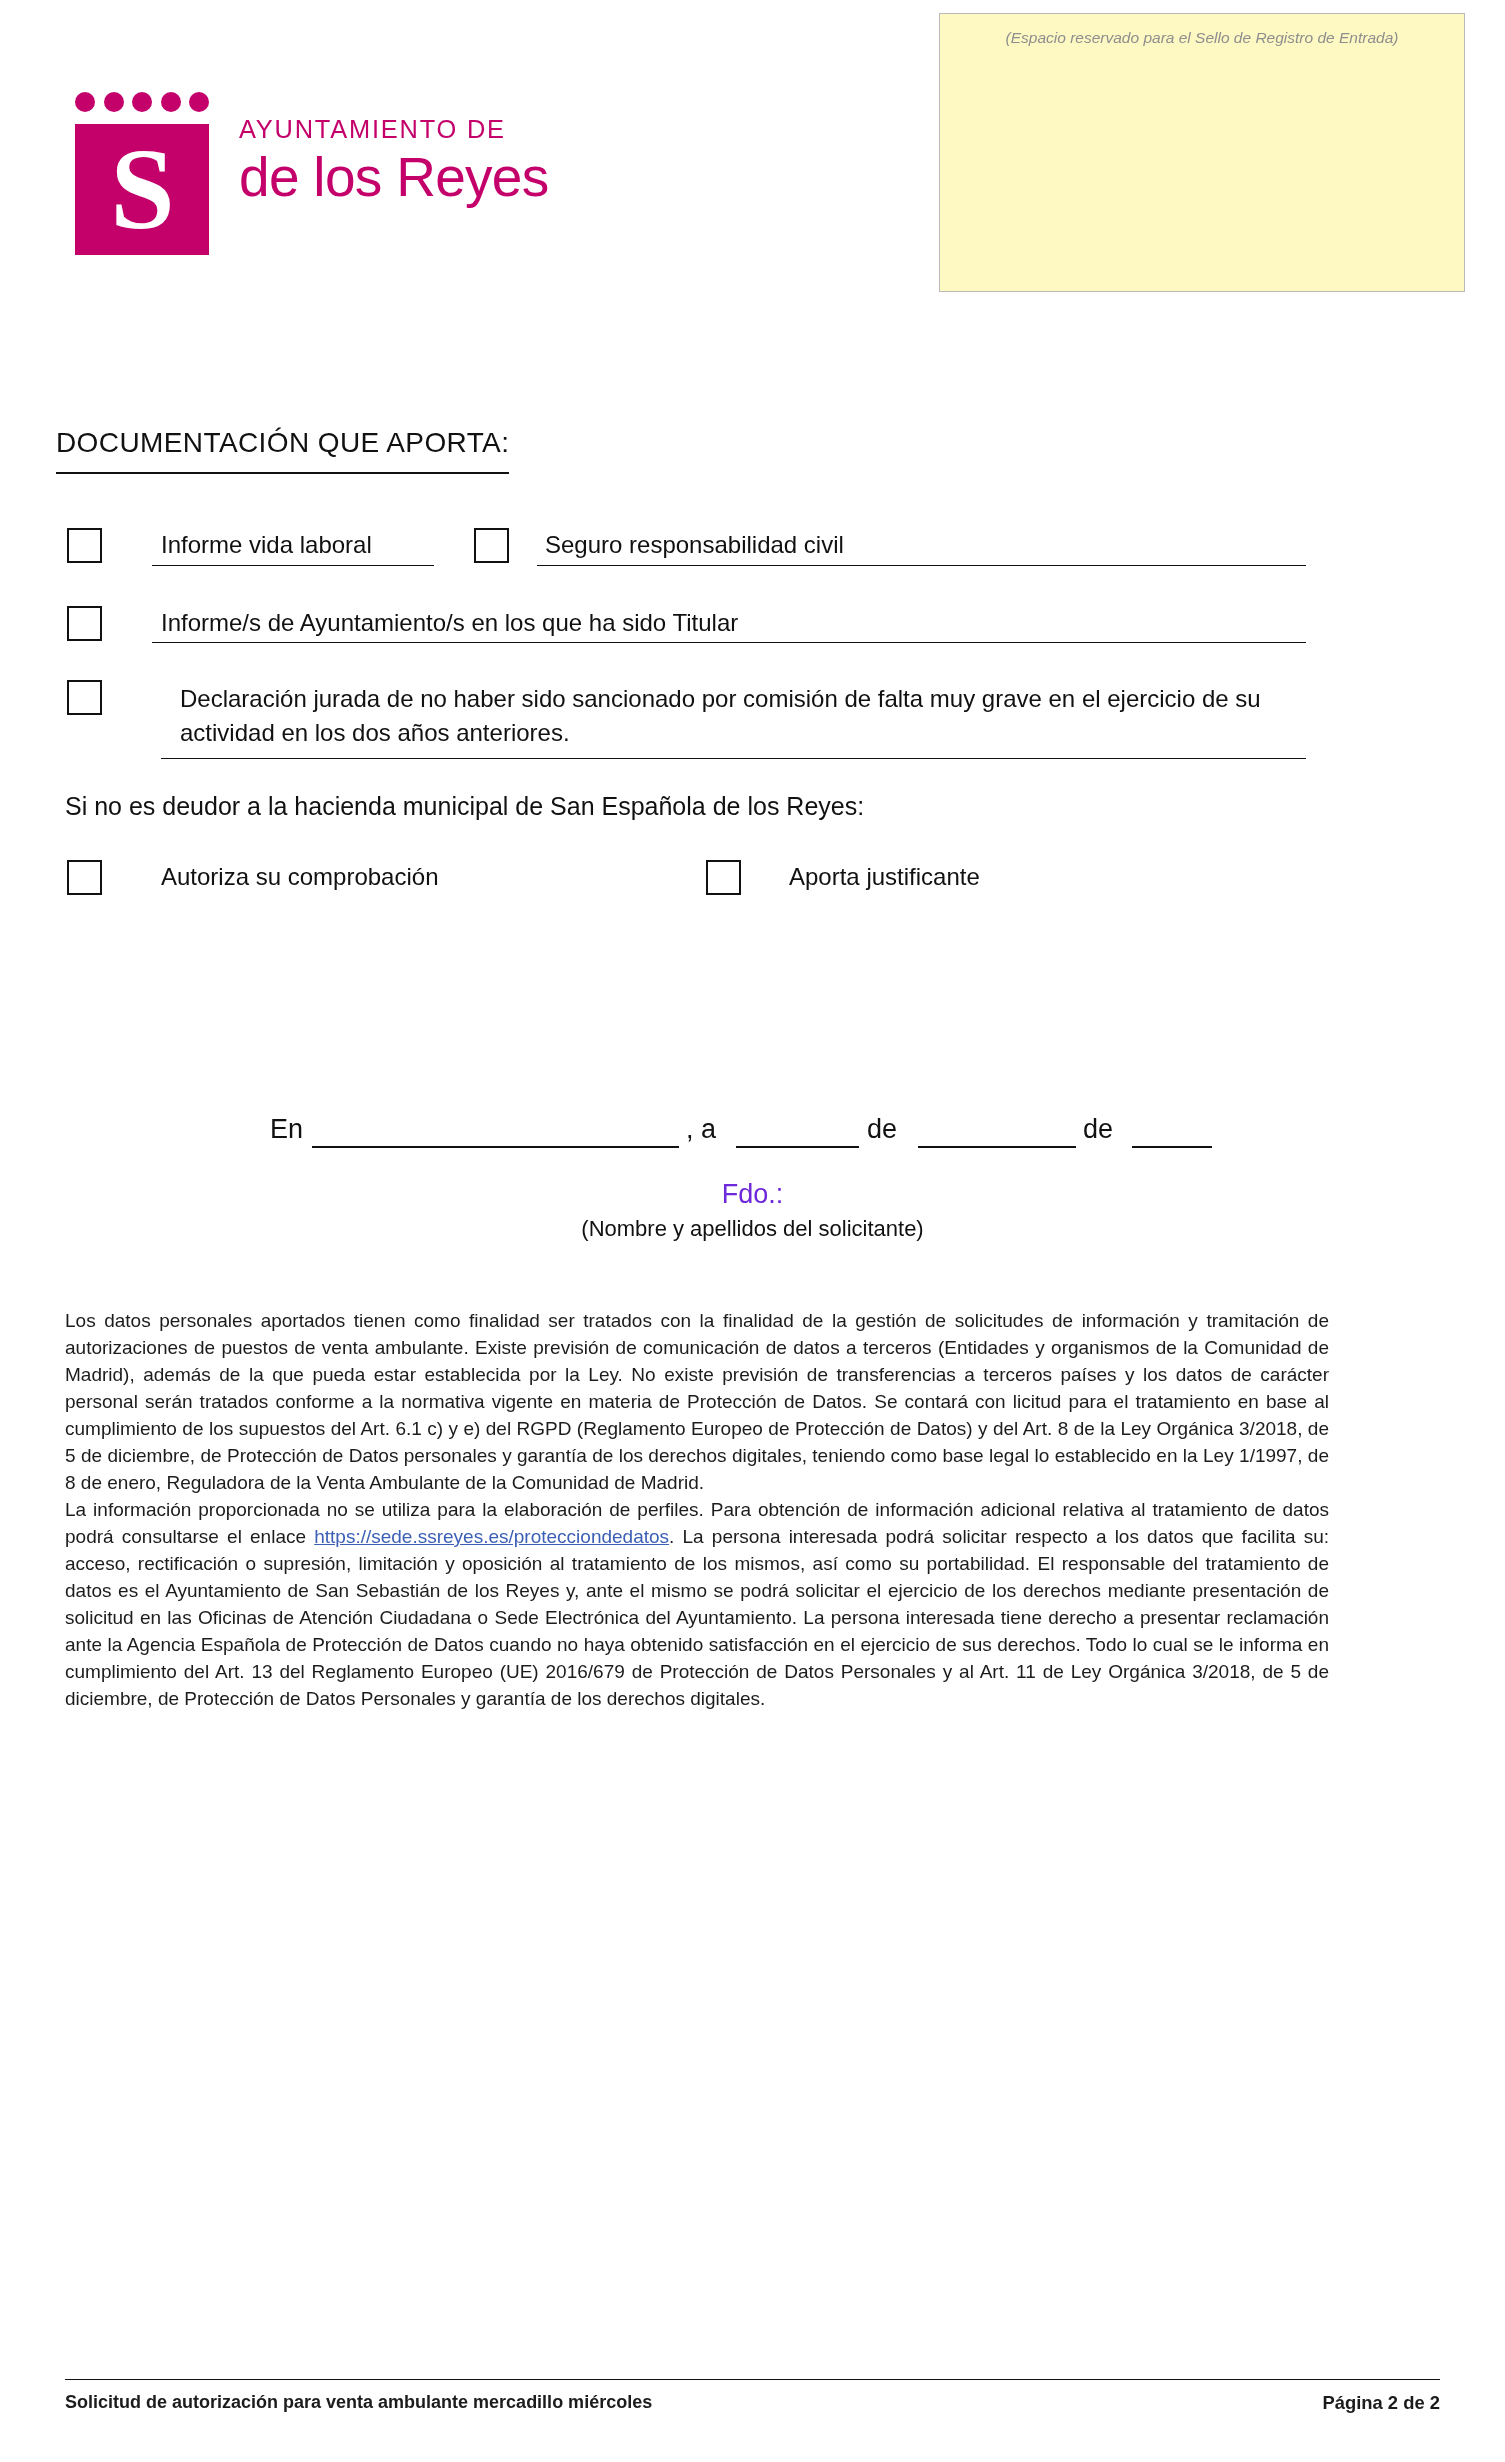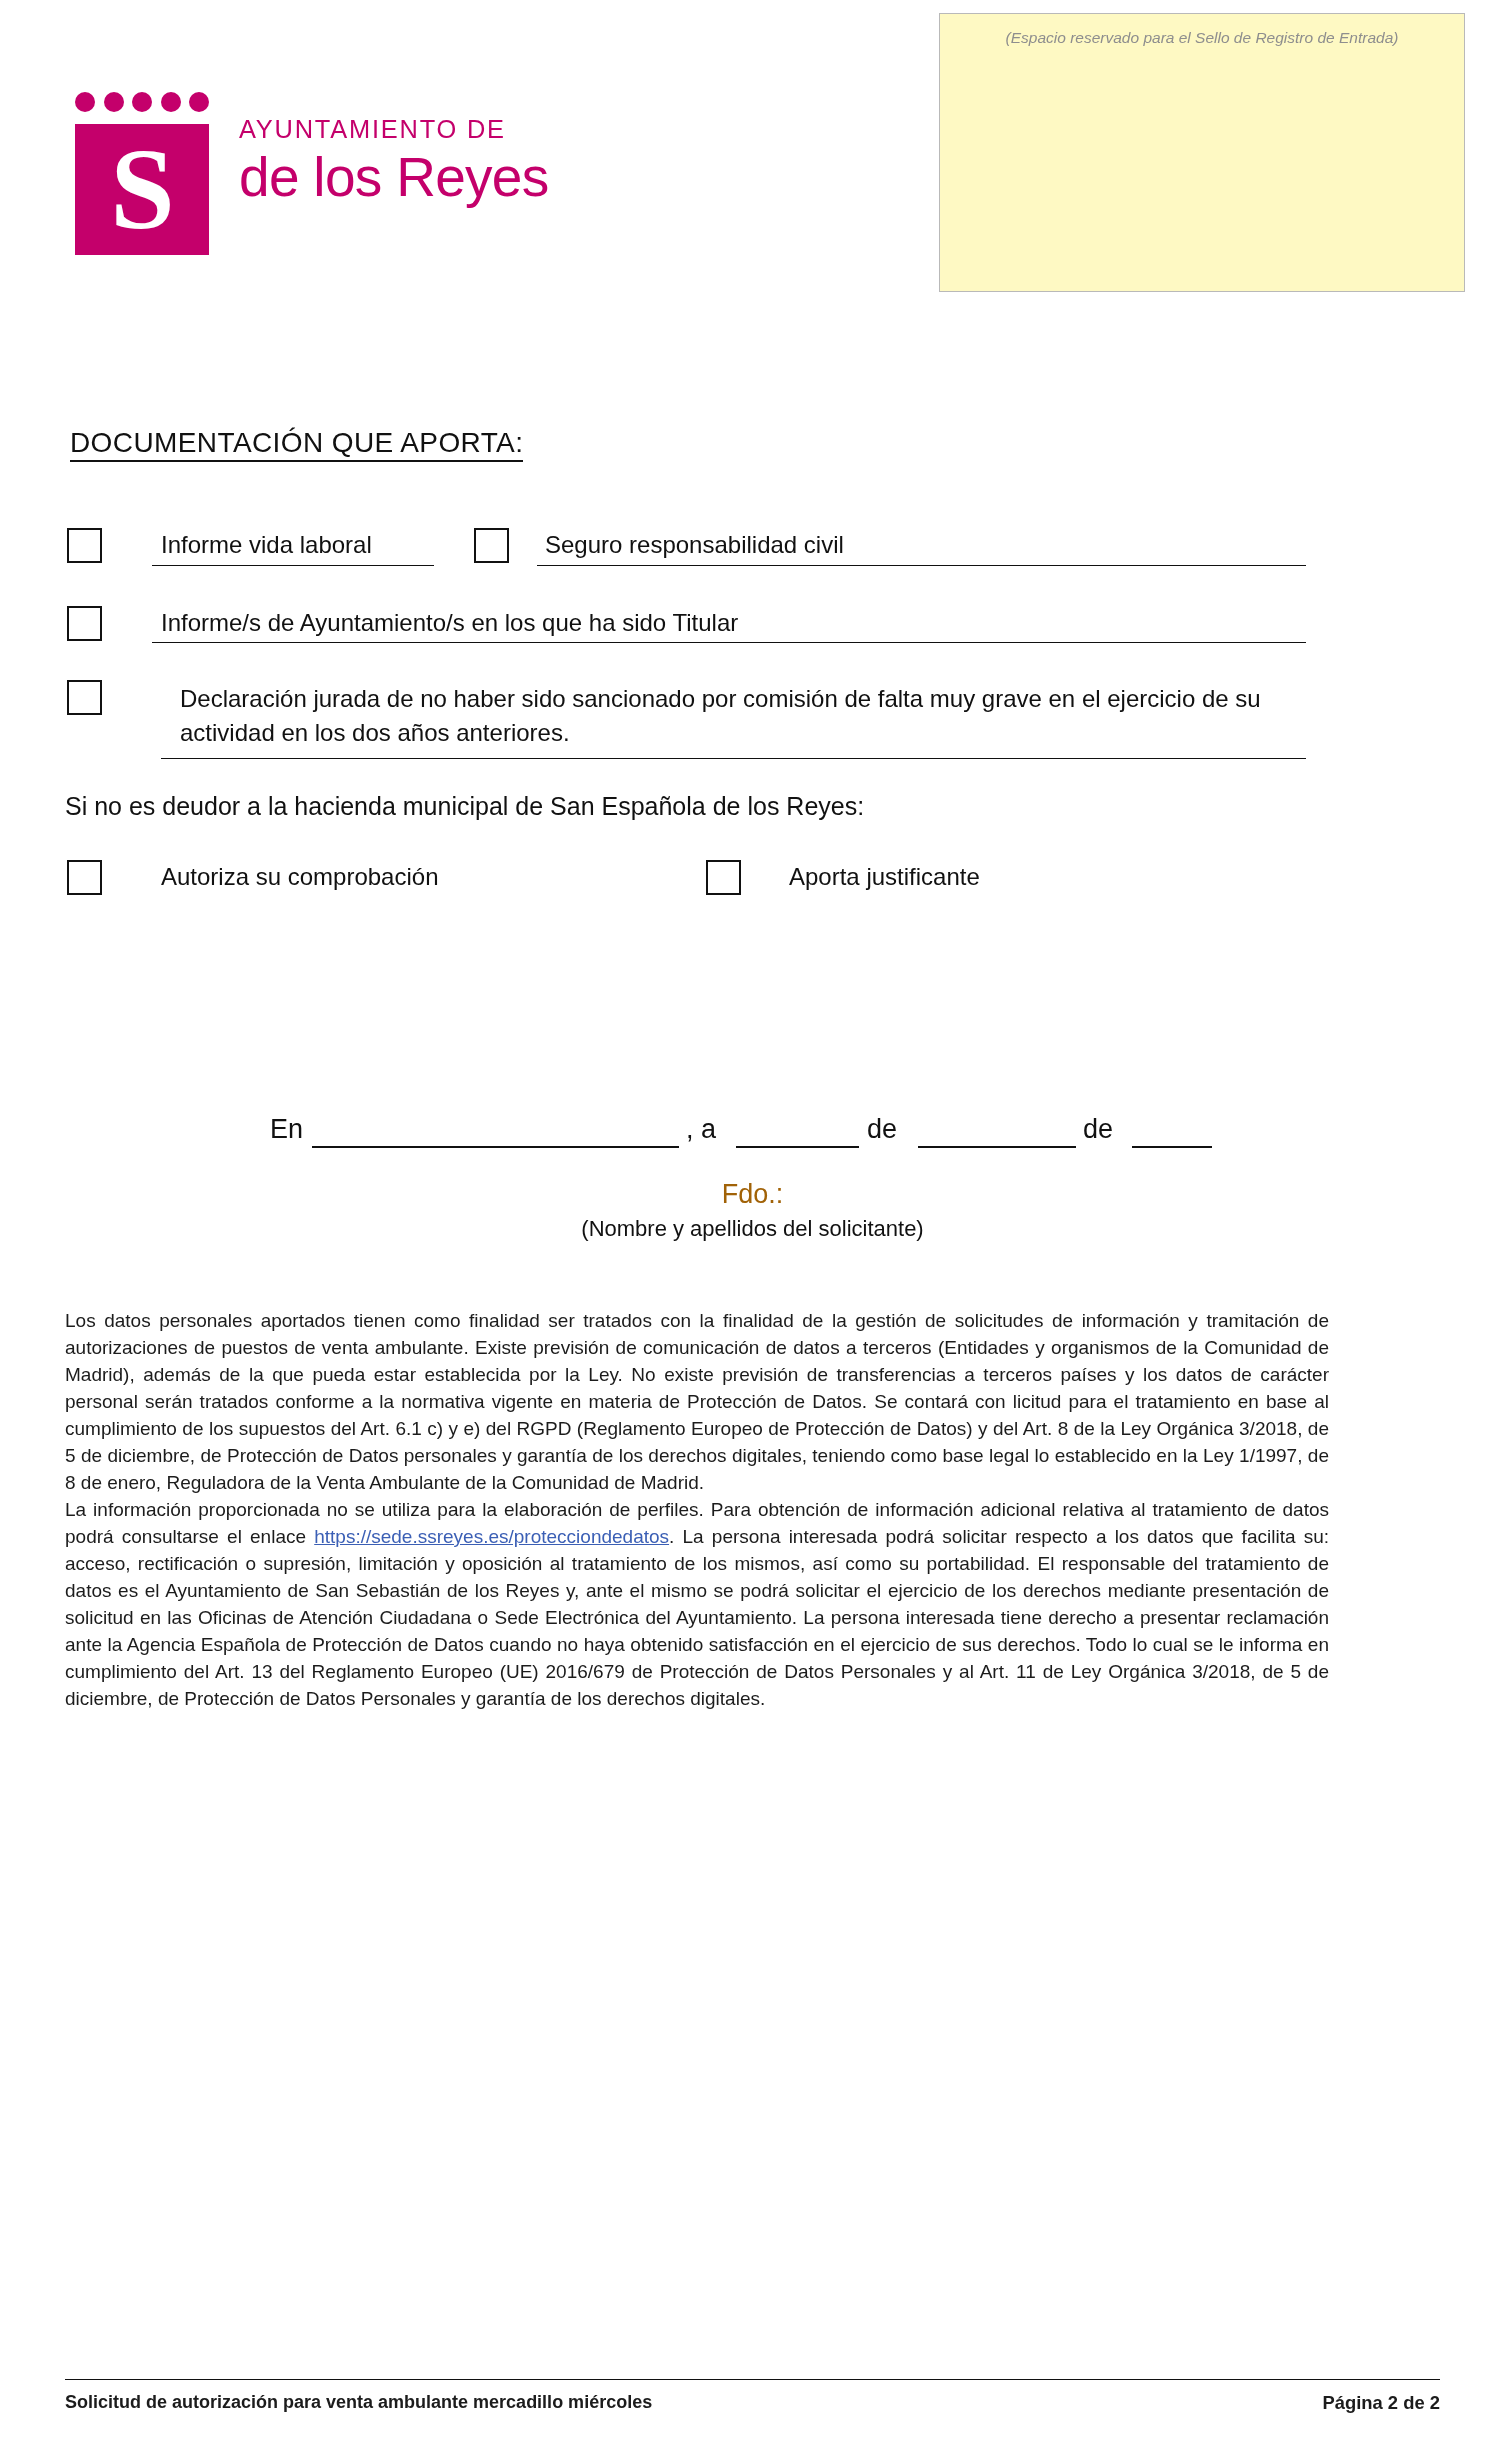--- a/index.html
+++ b/index.html
@@ -114,27 +114,27 @@
     width: 100%;
     text-align: center;
     font-style: italic;
     font-size: 15.5px;
     color: #8e8e8e;
   }
 
   
   .section-title {
     position: absolute;
-    left: 70px;
+    left: 56px;
     top: 427px;
     font-size: 28px;
     letter-spacing: 0.4px;
     color: #111;
     border-bottom: 2.1px solid #111;
-    padding-bottom: 1px;
+    padding-bottom: 13px;
     display: inline-block;
   }
 
   
   .cbox {
     position: absolute;
     width: 35px;
     height: 35px;
     border: 2.1px solid #111;
     background: #fff;
@@ -206,21 +206,21 @@
   .sig-de2 { left: 1083px; }
   .sig-u4 { position: absolute; left: 1132px; top: 1146px; width: 80px; border-bottom: 2.1px solid #111; }
 
   .fdo {
     position: absolute;
     top: 1179px;
     left: 0;
     width: 1505px;
     text-align: center;
     font-size: 27px;
-    color: #a16207;
+    color: #6d28d9;
   }
   .fdo-sub {
     position: absolute;
     top: 1216px;
     left: 0;
     width: 1505px;
     text-align: center;
     font-size: 22px;
     color: #111;
   }

